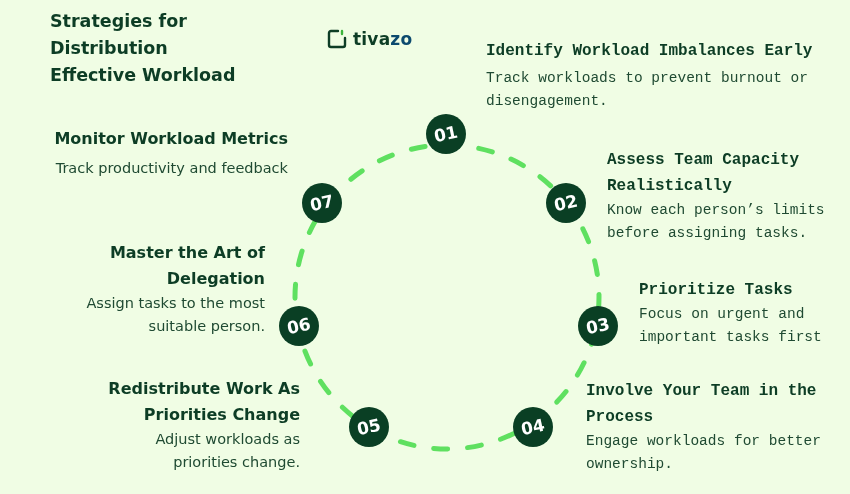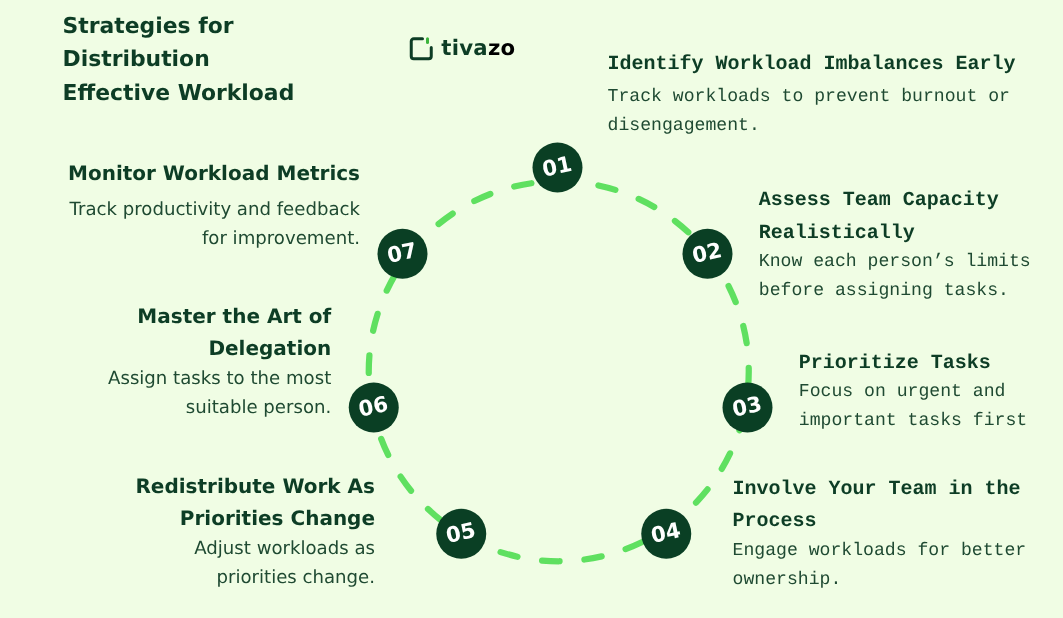--- a/index.html
+++ b/index.html
@@ -2,21 +2,21 @@
 <html><head>
 <meta charset="utf-8">
 <style>
   html, body { margin:0; padding:0; }
   body { width:850px; height:494px; background:#f0fde4; position:relative; overflow:hidden;
          font-family:"DejaVu Sans", sans-serif; color:#0d3d25; }
   .title { position:absolute; left:50px; top:8px; font-weight:bold; font-size:17.5px; line-height:27px; color:#0d3d25; }
   .logo { position:absolute; left:327px; top:29px; display:flex; align-items:center; gap:6px; }
   .logo-text { font-weight:bold; font-size:17px; letter-spacing:0.2px; }
   .logo-text .a { color:#0d3d25; }
-  .logo-text .b { color:#000000; }
+  .logo-text .b { color:#0c4a6e; }
   svg.ring { position:absolute; left:0; top:0; }
   .node { position:absolute; width:40px; height:40px; border-radius:50%; background:#0a3f24;
           color:#ffffff; font-weight:bold; font-size:17px; display:flex; align-items:center; justify-content:center; }
   .node span { display:inline-block; transform:rotate(-12deg); }
   .item { position:absolute; }
   .item .h { font-weight:bold; font-size:16px; line-height:26px; color:#0d3d25; }
   .item .d { font-size:14.5px; line-height:23px; color:#1f4a32; }
   .right { text-align:left;font-family:Liberation Mono, monospace; }
   .left { text-align:right; }
 </style>
@@ -99,14 +99,13 @@
 <div class="item left" style="right:585px;top:240px;">
   <div class="h">Master the Art of</div>
   <div class="h">Delegation</div>
   <div class="d">Assign tasks to the most</div>
   <div class="d">suitable person.</div>
 </div>
 
 <div class="item left" style="right:562px;top:126px;">
   <div class="h">Monitor Workload Metrics</div>
   <div class="d" style="margin-top:5px;">Track productivity and feedback</div>
-  <div class="d">for improvement.</div>
 </div>
 
 </body></html>

